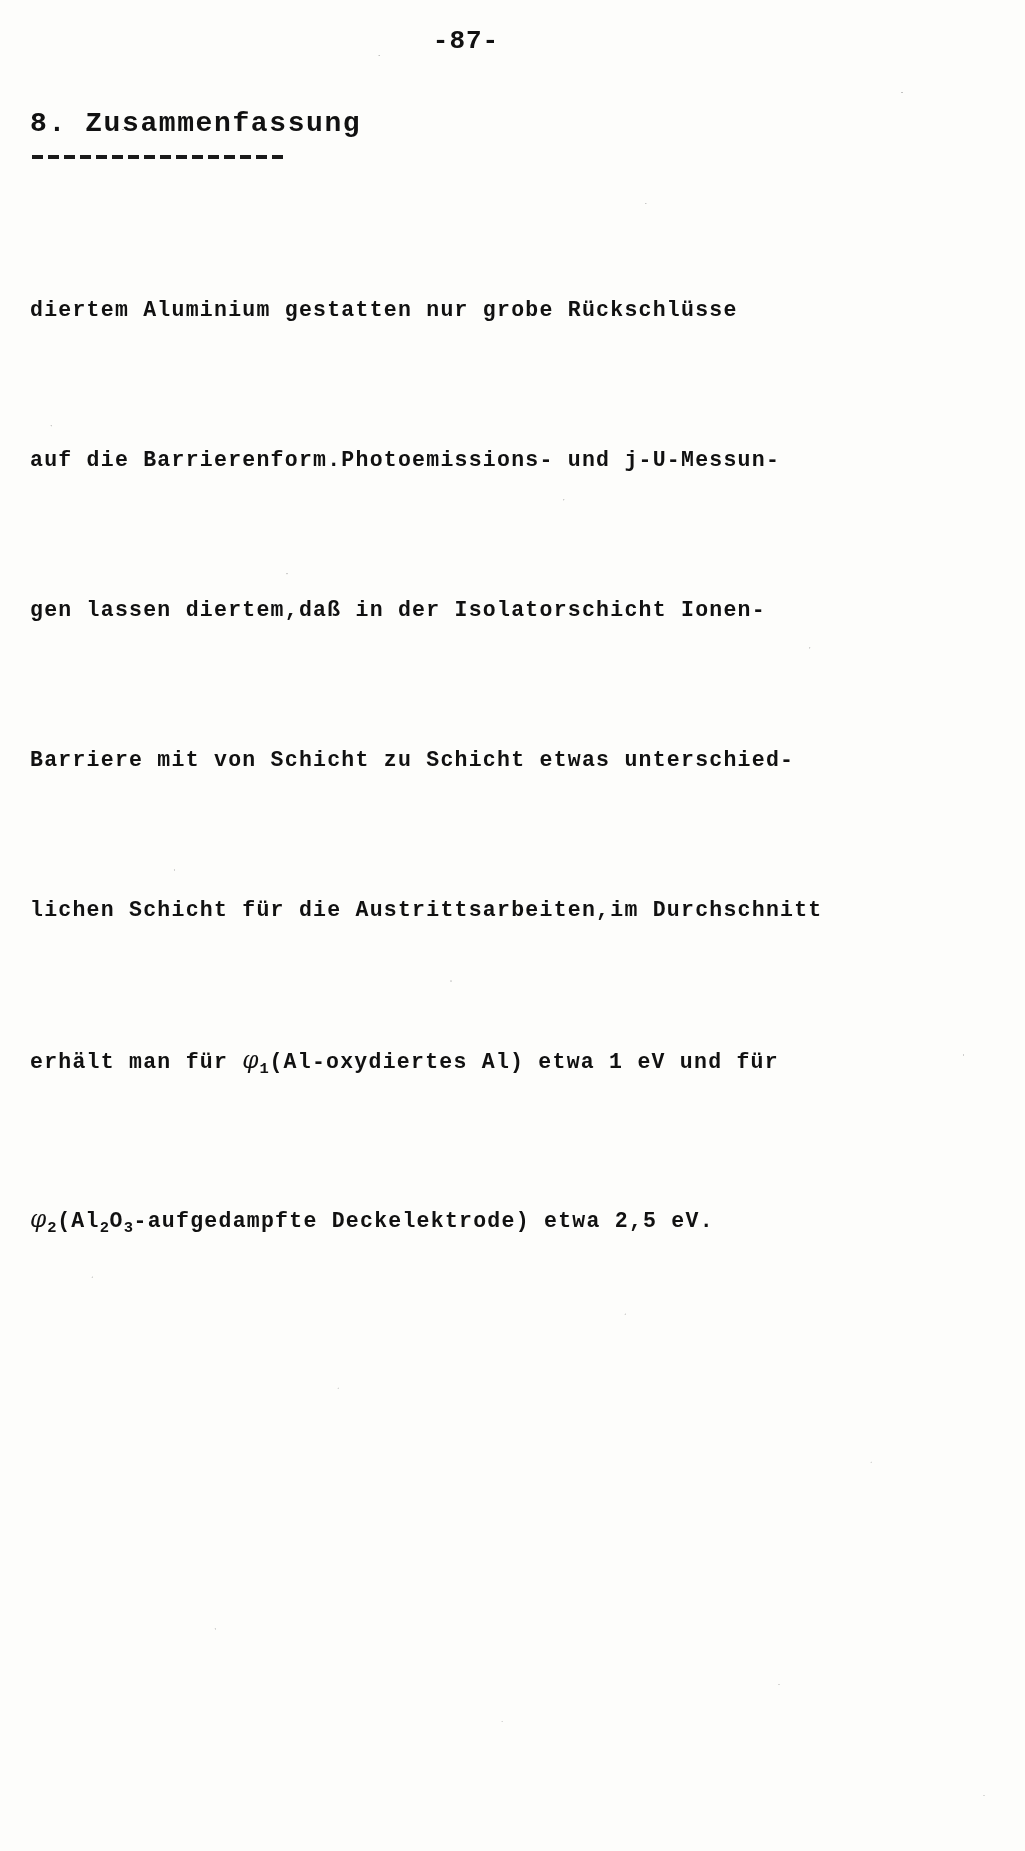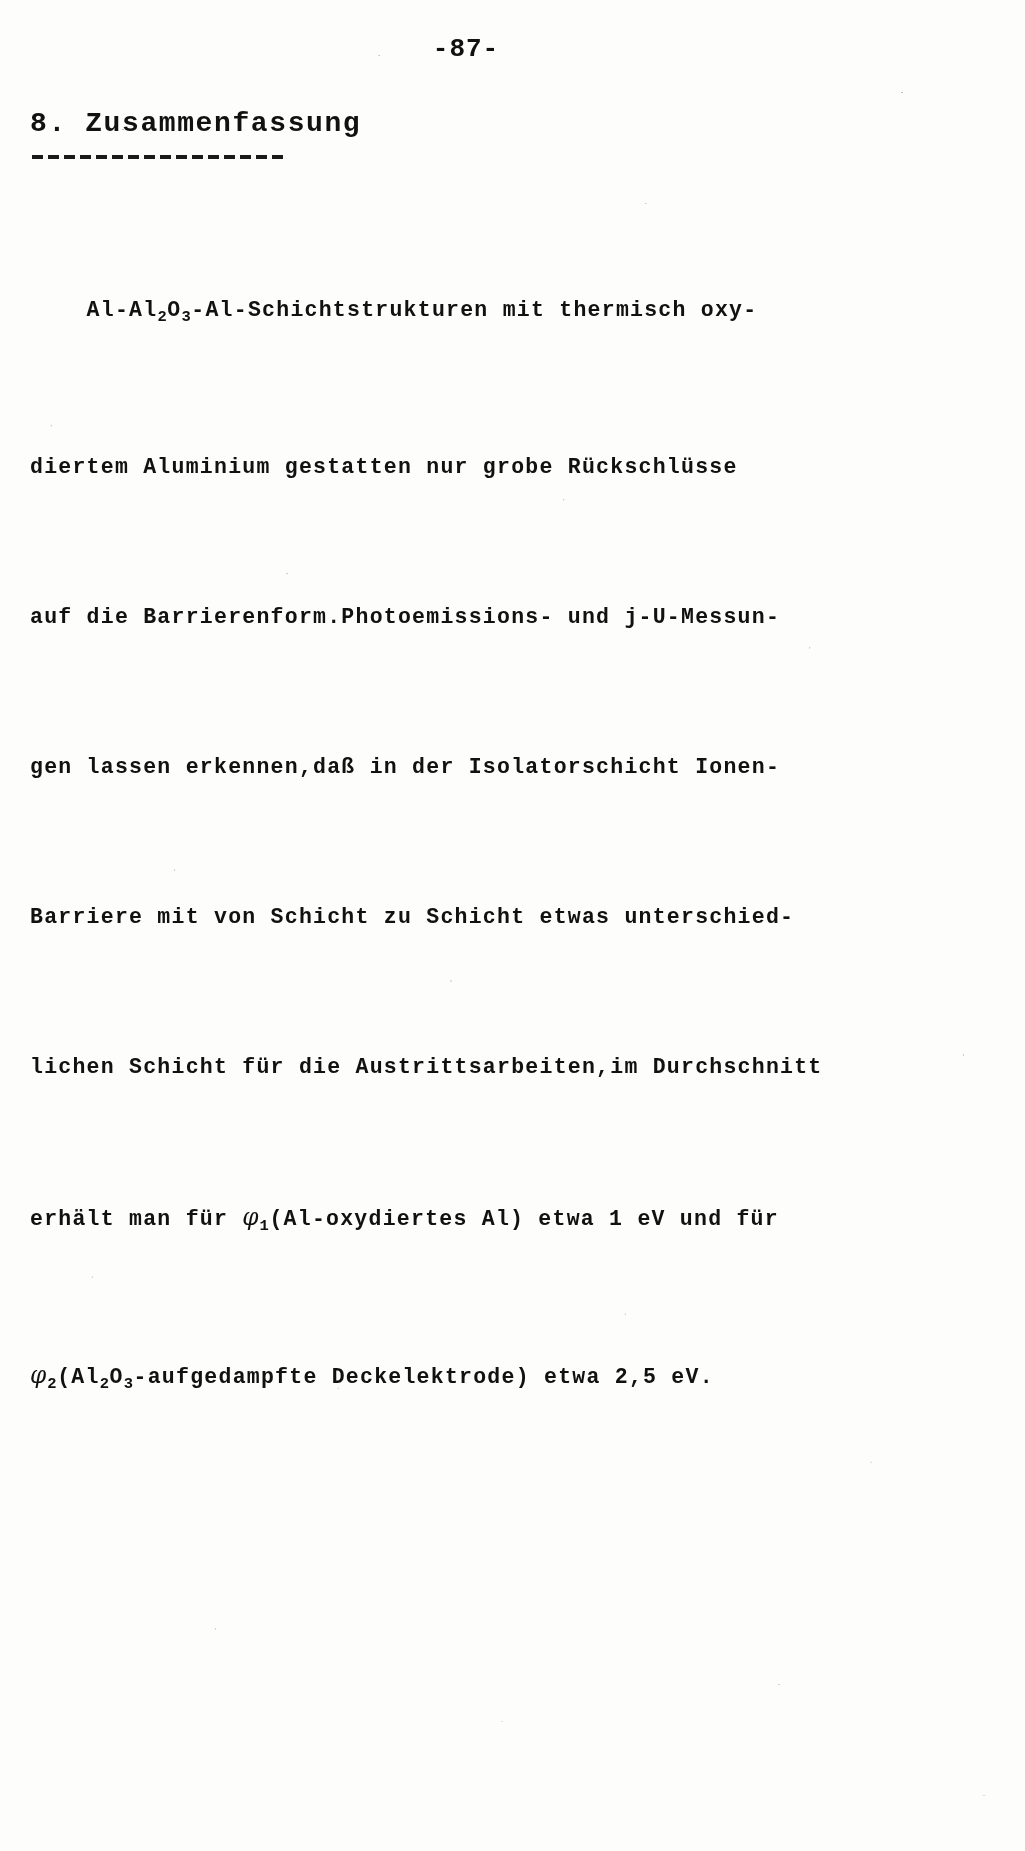--- a/index.html
+++ b/index.html
@@ -43,21 +43,21 @@
       radial-gradient(circle at 21% 88%, rgba(60,60,60,.22) 0.6px, transparent 0.9px),
       radial-gradient(circle at 49% 93%, rgba(60,60,60,.20) 0.6px, transparent 0.9px),
       radial-gradient(circle at 76% 91%, rgba(60,60,60,.20) 0.6px, transparent 0.9px),
       radial-gradient(circle at 96% 97%, rgba(60,60,60,.18) 0.6px, transparent 0.9px);
     background-repeat: no-repeat;
     pointer-events: none;
   }
 
   .page-number {
     position: absolute;
-    top: 34px;
+    top: 26px;
     left: 0;
     width: 932px;
     text-align: center;
     font-size: 26px;
     letter-spacing: 1px;
     font-weight: 700;
   }
 
   .content {
     position: absolute;
@@ -125,23 +125,22 @@
 
 <div class="page-number">-87-</div>
 
 <div class="content">
 
   <h1 class="section-heading">8. Zusammenfassung</h1>
 
   <div class="heading-rule"></div>
 
   <p class="para">
-    <span class="line"><span>    Al-Al</span><sub>2</sub><span>O</span><sub>3</sub><span>-Al-Schichtstrukturen mit thermisch oxy-</span></span>
     <span class="line">diertem Aluminium gestatten nur grobe Rückschlüsse</span>
     <span class="line">auf die Barrierenform.Photoemissions- und j-U-Messun-</span>
-    <span class="line">gen lassen erkennen,daß in der Isolatorschicht Ionen-</span>
+    <span class="line">gen lassen diertem,daß in der Isolatorschicht Ionen-</span>
     <span class="line">Barriere mit von Schicht zu Schicht etwas unterschied-</span>
     <span class="line">lichen Schicht für die Austrittsarbeiten,im Durchschnitt</span>
     <span class="line">erhält man für <span class="phi">φ</span><sub>1</sub>(Al-oxydiertes Al) etwa 1 eV und für</span>
     <span class="line"><span class="phi">φ</span><sub>2</sub>(Al<sub>2</sub>O<sub>3</sub>-aufgedampfte Deckelektrode) etwa 2,5 eV.</span>
   </p>
 
 </div>
 
 </body></html>

